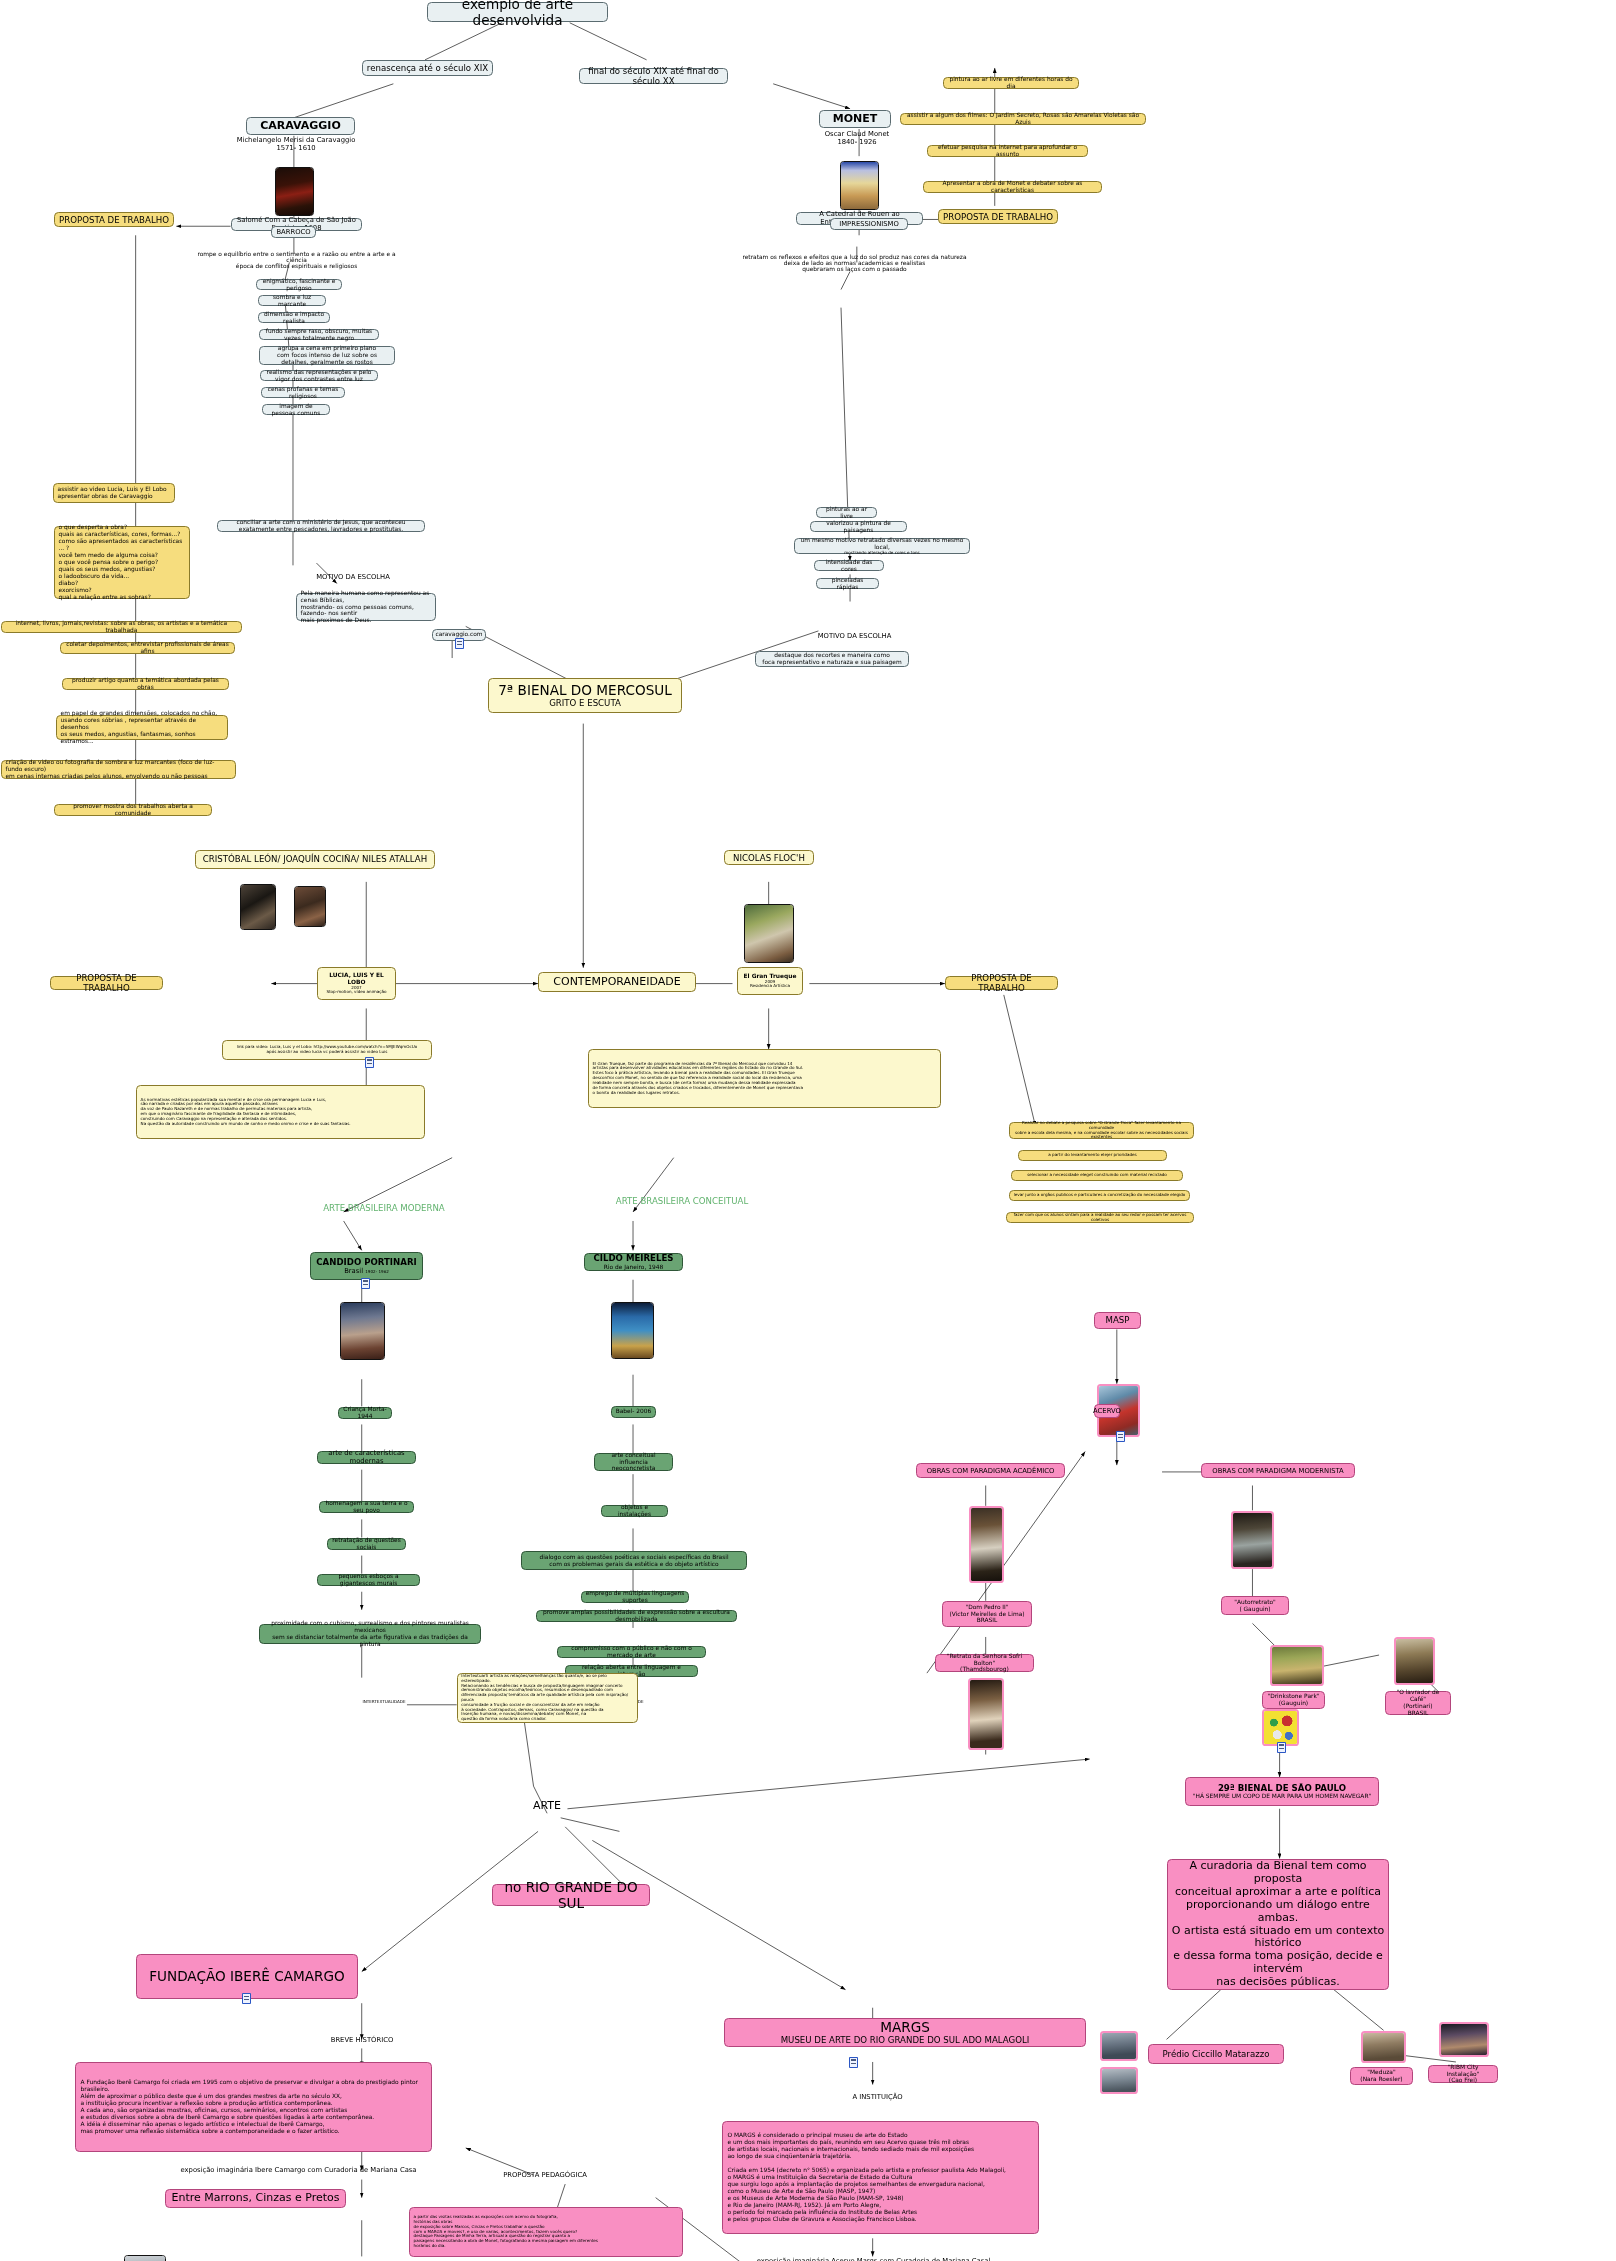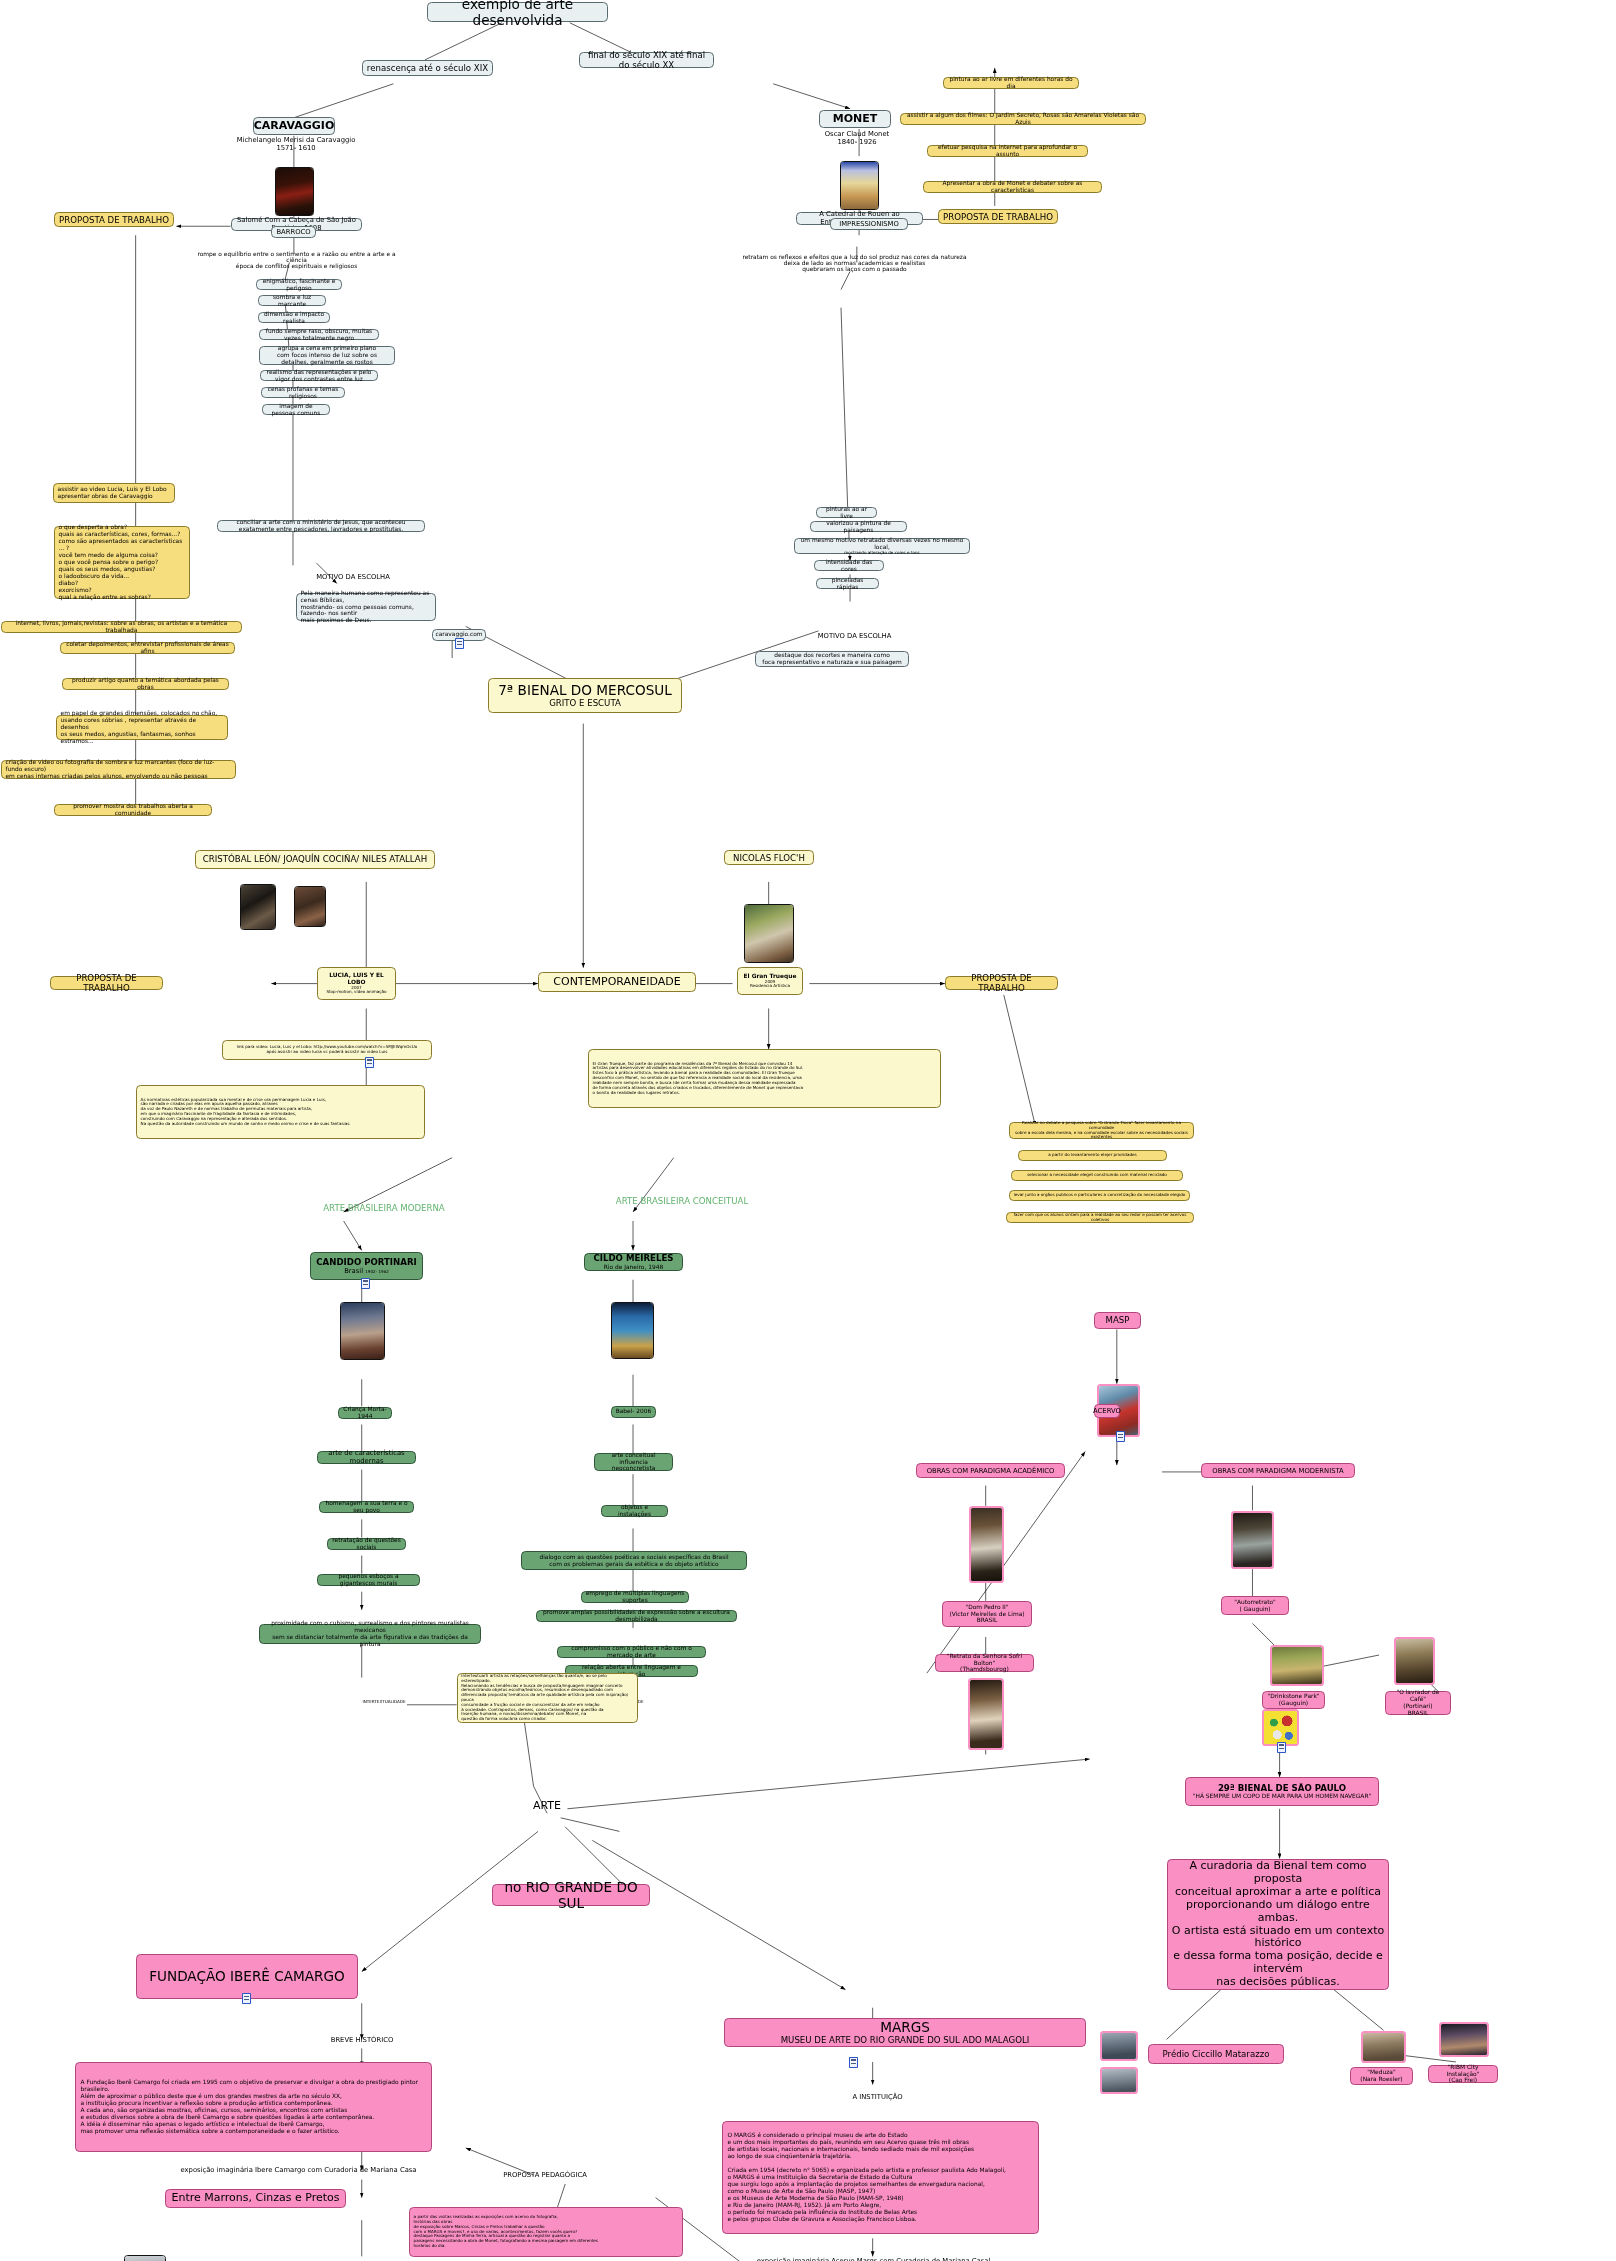--- a/index.html
+++ b/index.html
@@ -186,23 +186,23 @@
 
     <path d="M1180,4810 L1030,4750" marker-end="url(#ah)"></path>
     <path d="M1250,4830 L1230,4890"></path>
     <path d="M1450,4860 L1700,5050" marker-end="url(#ah)"></path>
   </g>
 </svg>
 
 <div class="node blue t6" style="left:427px;top:1.8px;width:181px;height:20px;">exemplo de arte desenvolvida</div>
 
 <div class="node blue t4" style="left:362px;top:60px;width:131px;height:16.3px;">renascença até o século XIX</div>
-<div class="node blue t4" style="left:579px;top:52px;width:135px;height:16.3px;text-align:center;">final do século XIX até final do século XX</div>
-
-<div class="node blue t5 bold" style="left:253px;top:117px;width:82px;height:18px;">CARAVAGGIO</div>
+<div class="node blue t4" style="left:579px;top:68px;width:149px;height:16.3px;text-align:center;">final do século XIX até final do século XX</div>
+
+<div class="node blue t5 bold" style="left:246px;top:117px;width:109px;height:18px;">CARAVAGGIO</div>
 <div class="plain t3" style="left:226px;top:136px;width:140px;white-space:pre-line;">Michelangelo Merisi da Caravaggio
 1571- 1610</div>
 <div class="imgbox" style="left:275px;top:167px;width:39px;height:49px;">
   <i style="background:linear-gradient(170deg,#1b0d08 0%,#3a1208 35%,#8b1f14 55%,#2a1208 80%,#140805 100%);"></i>
 </div>
 <div class="node blue t3" style="left:231px;top:218px;width:131px;height:12.7px;">Salomé Com a Cabeça de São João Baptista- 1608</div>
 <div class="node blue t3" style="left:271px;top:226px;width:45px;height:11.8px;">BARROCO</div>
 <div class="plain t2" style="left:190px;top:251px;width:213px;white-space:pre-line;">rompe o equilíbrio entre o sentimento e a razão ou entre a arte e a ciência
 época de conflitos espirituais e religiosos</div>
 

